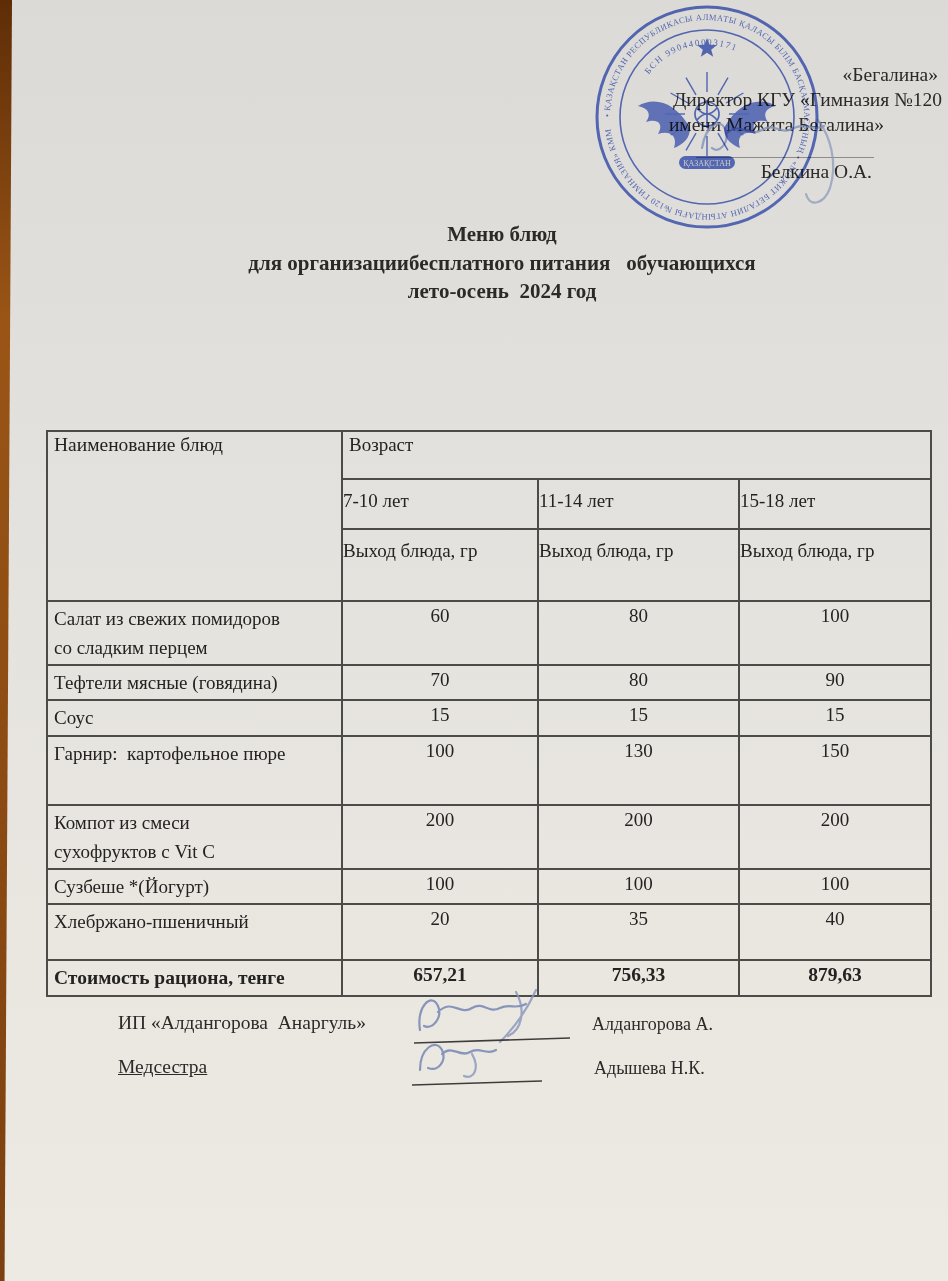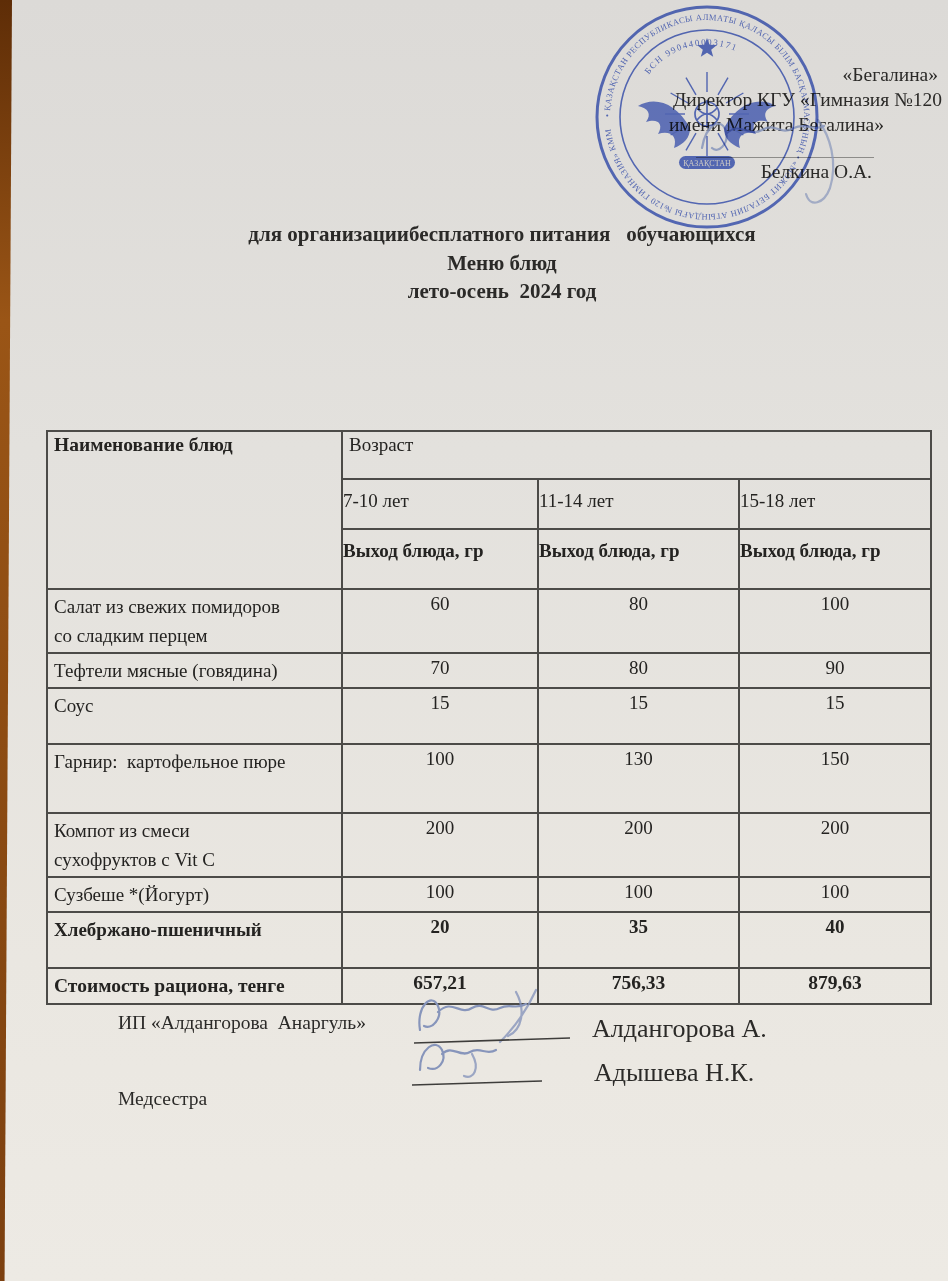--- a/index.html
+++ b/index.html
@@ -28,32 +28,32 @@
          opacity:.82;mix-blend-mode:multiply;}
   
   .title-block{position:absolute;top:220px;left:0;width:948px;box-sizing:border-box;padding-left:56px;
                text-align:center;font-weight:bold;font-size:21px;line-height:28.5px;}
   .title-block div{white-space:pre-wrap;}
   .week{margin-top:12px;}
   
   table.menu{position:absolute;top:430px;left:46px;width:886px;border-collapse:collapse;table-layout:fixed;
              font-size:19px;color:#242321;}
   table.menu td{border:2px solid #4c4b48;padding:2px 6px;vertical-align:top;overflow:hidden;}
-  td.name-h{font-weight:bold;vertical-align:middle;padding-left:9px;font-size:19.5px;}
+  td.name-h{font-weight:normal;vertical-align:middle;padding-left:9px;font-size:19.5px;}
   td.age-h{padding-top:6px;padding-left:9px;}
-  tr.hr1{height:48px;} tr.hr2{height:50px;} tr.hr3{height:60px;font-weight:bold;}
+  tr.hr1{height:48px;} tr.hr2{height:50px;} tr.hr3{height:72px;}
   tr.hr2 td,tr.hr3 td{padding-top:10px;padding-left:0;}
-  tr.r0{height:62px;} tr.r1{height:28px;} tr.r2{height:56px;} tr.r3{height:69px;}
-  tr.r4{height:50px;} tr.r5{height:25px;} tr.r6{height:56px;font-weight:bold;} tr.rt{height:36px;}
+  tr.r0{height:62px;} tr.r1{height:28px;} tr.r2{height:36px;} tr.r3{height:69px;}
+  tr.r4{height:50px;} tr.r5{height:25px;} tr.r6{height:56px;} tr.rt{height:36px;}
   td.dish{white-space:pre-wrap;line-height:29px;padding-left:9px;}
   td.val{text-align:center;line-height:23px;}
   tr.rt td{font-weight:bold;font-size:19.5px;}
   
   .f-label{position:absolute;font-size:19.5px;white-space:pre-wrap;}
-  .f-name{position:absolute;font-size:26px;font-family:Liberation Serif, serif;}
+  .f-name{position:absolute;font-size:18px;font-family:Liberation Serif, serif;}
   .f-sig{position:absolute;}
   .hand{stroke:#8795bb;stroke-width:2.2;fill:none;stroke-linecap:round;}
   .pen-rule{stroke:#3e3d3b;stroke-width:1.6;}
   .stamp-ink{fill:none;stroke:#3a57c6;}
 </style>
 </head>
 <body>
 
 <div class="photo-edge"></div>
 
@@ -106,22 +106,22 @@
       <line x1="115" y1="90" x2="115" y2="70" transform="rotate(330 115 112)"></line>
     </g>
     <path d="M98 126 C84 100 62 94 46 104 C56 106 60 112 54 120 C66 116 72 122 66 132 C78 128 86 134 82 146 C92 142 98 136 98 126 Z" fill="#3a57c6" opacity="0.9"></path>
     <path d="M98 126 C84 100 62 94 46 104 C56 106 60 112 54 120 C66 116 72 122 66 132 C78 128 86 134 82 146 C92 142 98 136 98 126 Z" fill="#3a57c6" opacity="0.9" transform="matrix(-1,0,0,1,230,0)"></path>
     <rect x="87" y="154" width="56" height="13" rx="6.5" fill="#3a57c6"></rect>
     <text x="115" y="164" font-size="8" fill="#e8e6e2" text-anchor="middle">ҚАЗАҚСТАН</text>
   </g>
 </svg>
 
 <div class="title-block">
+  <div>Меню блюд</div>
   <div>для организациибесплатного питания   обучающихся</div>
-  <div>Меню блюд</div>
   <div>лето-осень  2024 год</div>
 </div>
 
 <table class="menu">
   <colgroup>
     <col style="width:295px">
       <col style="width:196px">
       <col style="width:201px">
       <col style="width:192px">
   </colgroup>
@@ -194,19 +194,19 @@
   </table>
 
 <div class="f-label" style="left:118px;top:1012px;">ИП «Алдангорова  Анаргуль»</div>
 <svg class="f-sig" style="left:408px;top:986px;" width="175" height="64" viewBox="0 0 175 64">
   <path class="hand" d="M12 44 C8 20 24 6 30 20 C35 32 24 44 16 40 M30 26 C44 12 52 30 64 22 C76 15 80 28 92 22 C102 17 108 24 118 18"></path>
   <path class="hand" d="M108 6 C118 24 114 44 100 50 M128 4 C118 26 104 44 92 56" opacity="0.8"></path>
   <line class="pen-rule" x1="6" y1="57" x2="162" y2="52"></line>
 </svg>
 <div class="f-name" style="left:592px;top:1014px;">Алдангорова А.</div>
 
-<div class="f-label" style="left:118px;top:1088px;">Медсестра</div>
+<div class="f-label" style="left:118px;top:1056px;text-decoration:underline;">Медсестра</div>
 <svg class="f-sig" style="left:410px;top:1034px;" width="145" height="58" viewBox="0 0 145 58">
   <path class="hand" d="M10 36 C10 14 26 4 32 16 C37 27 28 38 18 34 M32 20 C42 10 50 24 60 18 C70 12 76 22 86 16"></path>
   <path class="hand" d="M62 20 C70 34 64 46 54 42" opacity="0.8"></path>
   <line class="pen-rule" x1="2" y1="51" x2="132" y2="47"></line>
 </svg>
 <div class="f-name" style="left:594px;top:1058px;">Адышева Н.К.</div>
 
 </body></html>

